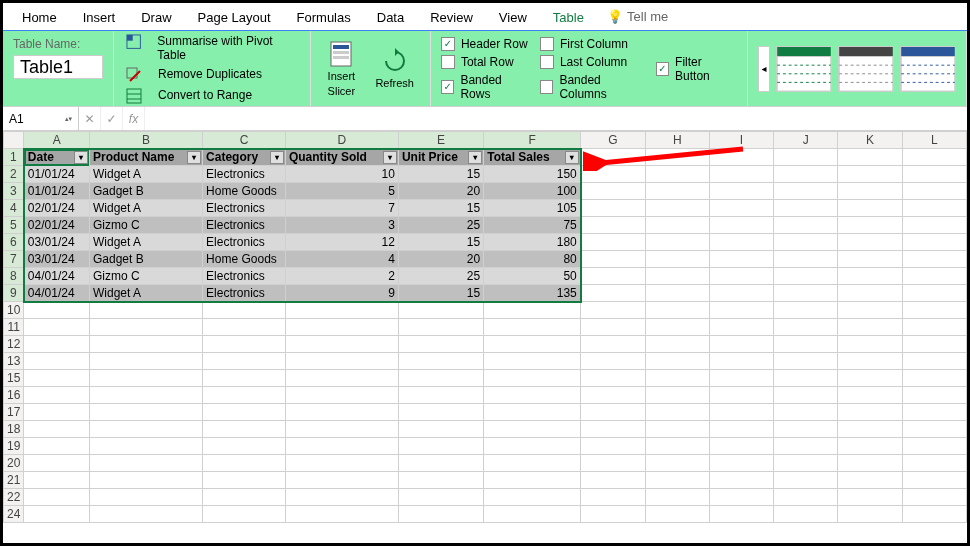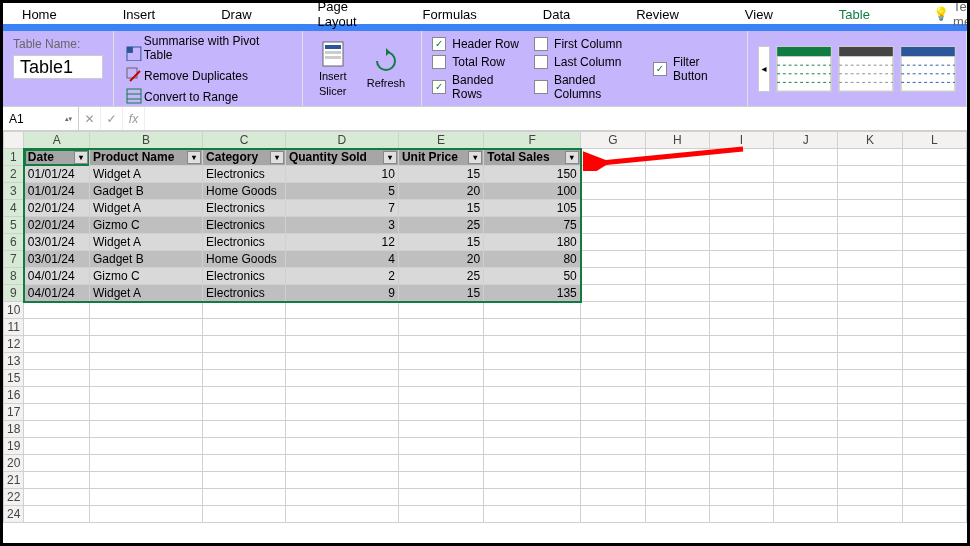--- a/index.html
+++ b/index.html
@@ -1,33 +1,33 @@
 <!DOCTYPE html>
 <html><head>
 <meta charset="utf-8">
 <style>
   * { box-sizing: border-box; margin: 0; padding: 0; font-family: -apple-system, "Segoe UI", Arial, sans-serif; }
   html, body { width: 970px; height: 546px; overflow: hidden; background: #fff; }
   body { border: 3px solid #000; }
 
   
-  .ribbon-tabs { display: flex; align-items: center; height: 28px; border-bottom: 7px solid #3b82f6; font-size: 13px; padding-left: 6px; gap: 40px; }
+  .ribbon-tabs { display: flex; align-items: center; height: 28px; border-bottom: 1px solid #3b82f6; font-size: 13px; padding-left: 6px; }
   .ribbon-tab { padding: 4px 12px; cursor: pointer; border: 1px solid transparent; border-bottom: none; }
   .ribbon-tab.active { color: #107c41; font-weight: 400; }
   .tell-me { display: flex; align-items: center; gap: 4px; padding: 0 10px; color: #666; }
   .bulb { font-size: 13px; }
 
   
-  .ribbon-body { display: flex; height: 76px; border-bottom: 1px solid #d0d0d0; background: #c4b5fd; font-size: 12px; }
+  .ribbon-body { display: flex; height: 76px; border-bottom: 1px solid #d0d0d0; background: #86efac; font-size: 12px; }
   .ribbon-group { display: flex; align-items: center; padding: 4px 10px; border-right: 1px solid #e0e0e0; gap: 8px; }
   .table-name-block { display: flex; flex-direction: column; gap: 4px; padding: 6px 10px; }
   .table-name-label { font-size: 12px; color: #666; }
   .table-name-input { width: 90px; height: 24px; border: 1px solid #ccc; padding: 2px 6px; font-size: 18px; background: #fff; }
   .tool-col { display: flex; flex-direction: column; gap: 3px; justify-content: center; }
-  .tool-row { display: flex; align-items: flex-end; gap: 2px; cursor: pointer; padding: 1px 2px; }
+  .tool-row { display: flex; align-items: flex-start; gap: 16px; cursor: pointer; padding: 1px 2px; }
   .tool-row .icon { width: 16px; height: 16px; display: inline-flex; align-items: center; justify-content: center; }
   .big-btn { display: flex; flex-direction: column; align-items: center; justify-content: center; gap: 2px; padding: 2px 6px; cursor: pointer; }
   .big-btn .icon { width: 28px; height: 28px; }
   .big-btn .lbl { font-size: 11px; text-align: center; line-height: 1.1; }
 
   .check-col { display: flex; flex-direction: column; gap: 4px; justify-content: center; }
   .check-row { display: flex; align-items: center; gap: 6px; cursor: pointer; }
   .chk { width: 14px; height: 14px; border: 1px solid #888; display: inline-flex; align-items: center; justify-content: center; background: #fff; font-size: 10px; color: #107c41; }
 
   .styles-group { display: flex; align-items: center; gap: 6px; }

